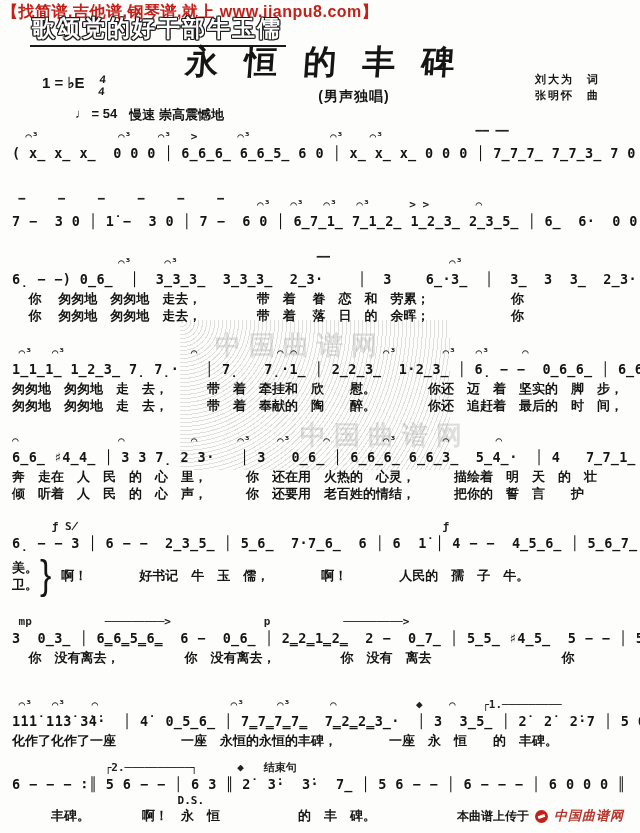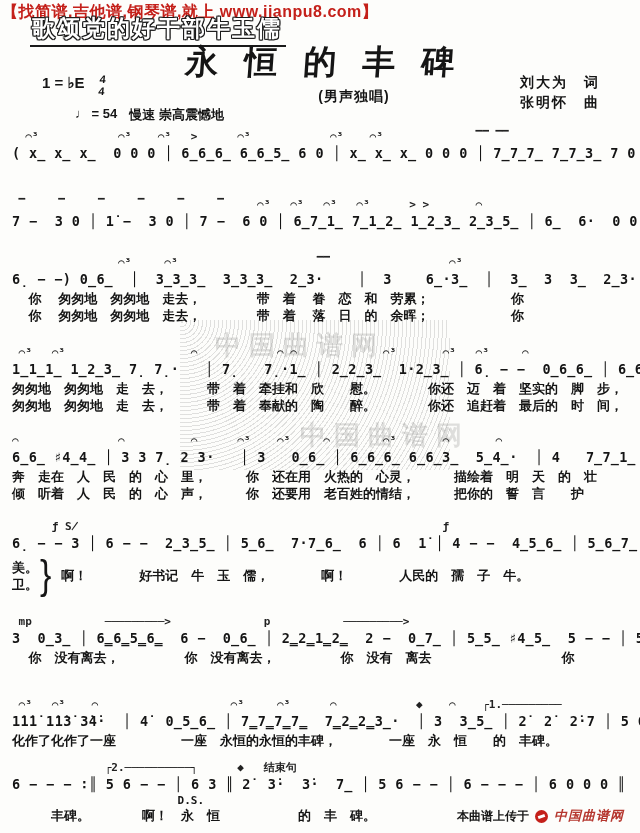--- a/index.html
+++ b/index.html
@@ -8,21 +8,21 @@
 
   .promo{position:absolute;top:2px;left:2px;font-size:16px;font-weight:bold;color:#c4201a;letter-spacing:0.5px;}
   .banner{position:absolute;top:13px;left:30px;font-size:23px;font-weight:900;letter-spacing:2px;color:#fff;
           text-shadow:-1px -1px 0 #1a1a1a,1px -1px 0 #1a1a1a,-1px 1px 0 #1a1a1a,1px 1px 0 #1a1a1a,0 -1px 0 #1a1a1a,0 1px 0 #1a1a1a,-1px 0 0 #1a1a1a,1px 0 0 #1a1a1a;
           border-bottom:2px solid #1a1a1a;padding:0 4px 1px 2px;}
   .title{position:absolute;top:40px;left:0;width:100%;text-align:center;font-size:33px;font-weight:900;
          letter-spacing:26px;text-indent:26px;font-family:"DejaVu Serif",serif;transform:skewX(-4deg);}
   .keyrow{position:absolute;top:74px;left:42px;font-size:15px;font-weight:bold;display:flex;gap:14px;}
   .frac{display:inline-flex;flex-direction:column;align-items:center;font-size:11px;line-height:1.05;font-weight:900;transform:skewX(-6deg);}
   .subtitle{position:absolute;top:88px;left:0;width:100%;text-align:center;font-size:14px;font-weight:bold;letter-spacing:1px;padding-left:34px;}
-  .credits{position:absolute;top:72px;right:40px;font-size:14px;font-weight:bold;line-height:1.45;letter-spacing:2px;}
+  .credits{position:absolute;top:72px;right:40px;font-size:11px;font-weight:bold;line-height:1.45;letter-spacing:2px;}
   .tempo{position:absolute;top:106px;left:30px;font-size:13px;font-weight:bold;display:flex;gap:12px;margin-left:45px;}
 
   .score{position:absolute;top:130px;left:0;width:640px;}
   .sys{margin:0 0 0 12px;}
   .arcs{font-family:"DejaVu Sans Mono",monospace;font-size:11px;line-height:13px;white-space:pre;font-weight:bold;color:#222;}
   .notes{font-family:"DejaVu Sans Mono",monospace;font-size:13.5px;line-height:21px;white-space:pre;font-weight:bold;letter-spacing:0.4px;}
   .lyr{font-size:13px;line-height:17px;white-space:pre;font-weight:bold;}
   .ds{font-family:"DejaVu Sans Mono",monospace;font-size:11px;line-height:12px;white-space:pre;font-weight:bold;}
   .mb1{margin-bottom:34px}.mb2{margin-bottom:24px}.mb3{margin-bottom:22px}.mb4{margin-bottom:20px}
   .mb5{margin-bottom:18px}.mb6{margin-bottom:20px}.mb7{margin-bottom:32px}.mb8{margin-bottom:12px}

